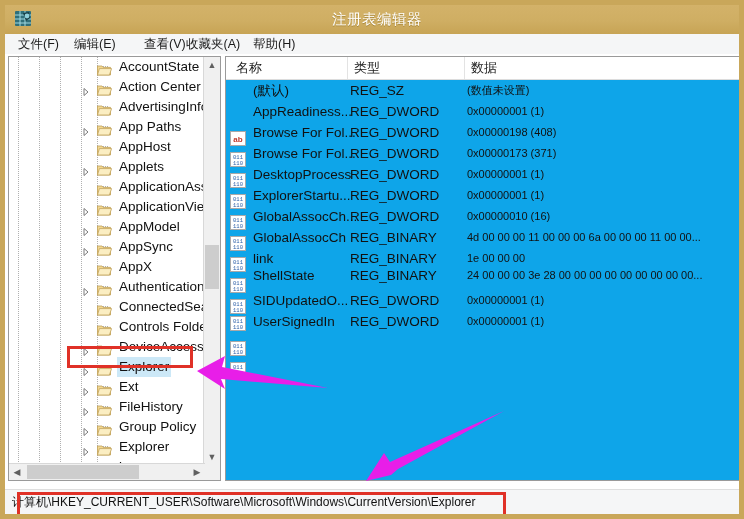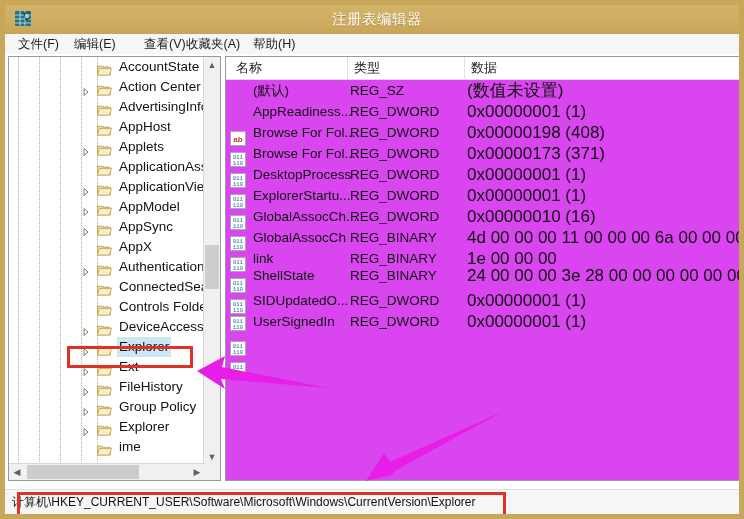--- a/index.html
+++ b/index.html
@@ -105,38 +105,38 @@
   .hs-l{left:0;} .hs-r{right:0;}
   .hs-thumb{
     position:absolute;top:1px;height:14px;background:#cdcdcd;
   }
   .corner-box{
     position:absolute;right:0;bottom:0;width:16px;height:16px;background:#f0f0f0;
   }
   
   .list-panel{
     position:absolute;left:220px;top:2px;width:519px;height:425px;
-    border:1px solid #9a9a9a;background:#d946ef;box-sizing:border-box;
+    border:1px solid #9a9a9a;background:#0ea5e9;box-sizing:border-box;
     overflow:hidden;
   }
   .list-head{
     position:absolute;left:0;top:0;width:517px;height:22px;
     background:#ffffff;border-bottom:1px solid #dcdcdc;
   }
   .list-head .col{
     position:absolute;top:0;height:22px;line-height:22px;
     font-size:13px;color:#1b1b1b;padding-left:6px;
     border-right:1px solid #e3e3e3;box-sizing:border-box;
   }
   .lrow{
     position:absolute;left:0;height:21px;width:517px;
   }
   .lrow .nm{position:absolute;left:27px;top:0;height:21px;line-height:21px;font-size:13.5px;color:#111;white-space:nowrap;}
   .lrow .ty{position:absolute;left:124px;top:0;height:21px;line-height:21px;font-size:13.5px;color:#111;white-space:nowrap;}
-  .lrow .dt{position:absolute;left:241px;top:0;height:21px;line-height:21px;font-size:17px;color:#111;white-space:nowrap;}
+  .lrow .dt{position:absolute;left:241px;top:0;height:21px;line-height:21px;font-size:11px;color:#111;white-space:nowrap;}
   .ico{position:absolute;left:4px;top:3px;width:16px;height:15px;margin-top:48px;}
   
   .statusbar{
     position:absolute;left:0;bottom:0;width:744px;height:24px;
     background:#f5f6f7;border-top:1px solid #dfdfdf;
   }
   .status-text{
     position:absolute;left:7px;top:0;height:24px;line-height:24px;
     font-size:12px;color:#111;white-space:nowrap;
   }
@@ -213,20 +213,32 @@
               <div class="hline" style="left: 88px;"></div>
               <span class="fold"><svg width="15" height="12" viewBox="0 0 15 12">
                   <path d="M0.5 2 L5 2 L6.2 3.4 L13.5 3.4 L13.5 11 L0.5 11 Z" fill="#f0d58a" stroke="#c8a martin"></path>
                   <path d="M0.5 2 L5 2 L6.2 3.4 L13.5 3.4 L13.5 11 L0.5 11 Z" fill="#f2d791" stroke="#c2a25a" stroke-width="0.8"></path>
                   <path d="M2.4 4.6 L14.6 4.6 L12.4 11 L0.5 11 Z" fill="#fbeec2" stroke="#c2a25a" stroke-width="0.8"></path>
                 </svg></span>
               <span class="lbl">AdvertisingInfo</span>
             </div>
             <div class="tree-row">
               <div class="hline" style="left: 88px;"></div>
+              <span class="tw"><svg width="10" height="10" viewBox="0 0 10 10">
+                  <path d="M3 1.5 L7 5 L3 8.5 Z" fill="none" stroke="#7a7a7a" stroke-width="1"></path>
+                </svg></span>
+              <span class="fold"><svg width="15" height="12" viewBox="0 0 15 12">
+                  <path d="M0.5 2 L5 2 L6.2 3.4 L13.5 3.4 L13.5 11 L0.5 11 Z" fill="#f0d58a" stroke="#c8a martin"></path>
+                  <path d="M0.5 2 L5 2 L6.2 3.4 L13.5 3.4 L13.5 11 L0.5 11 Z" fill="#f2d791" stroke="#c2a25a" stroke-width="0.8"></path>
+                  <path d="M2.4 4.6 L14.6 4.6 L12.4 11 L0.5 11 Z" fill="#fbeec2" stroke="#c2a25a" stroke-width="0.8"></path>
+                </svg></span>
+              <span class="lbl">App Paths</span>
+            </div>
+            <div class="tree-row">
+              <div class="hline" style="left: 88px;"></div>
               <span class="fold"><svg width="15" height="12" viewBox="0 0 15 12">
                   <path d="M0.5 2 L5 2 L6.2 3.4 L13.5 3.4 L13.5 11 L0.5 11 Z" fill="#f0d58a" stroke="#c8a martin"></path>
                   <path d="M0.5 2 L5 2 L6.2 3.4 L13.5 3.4 L13.5 11 L0.5 11 Z" fill="#f2d791" stroke="#c2a25a" stroke-width="0.8"></path>
                   <path d="M2.4 4.6 L14.6 4.6 L12.4 11 L0.5 11 Z" fill="#fbeec2" stroke="#c2a25a" stroke-width="0.8"></path>
                 </svg></span>
               <span class="lbl">AppHost</span>
             </div>
             <div class="tree-row">
               <div class="hline" style="left: 88px;"></div>
               <span class="tw"><svg width="10" height="10" viewBox="0 0 10 10">

